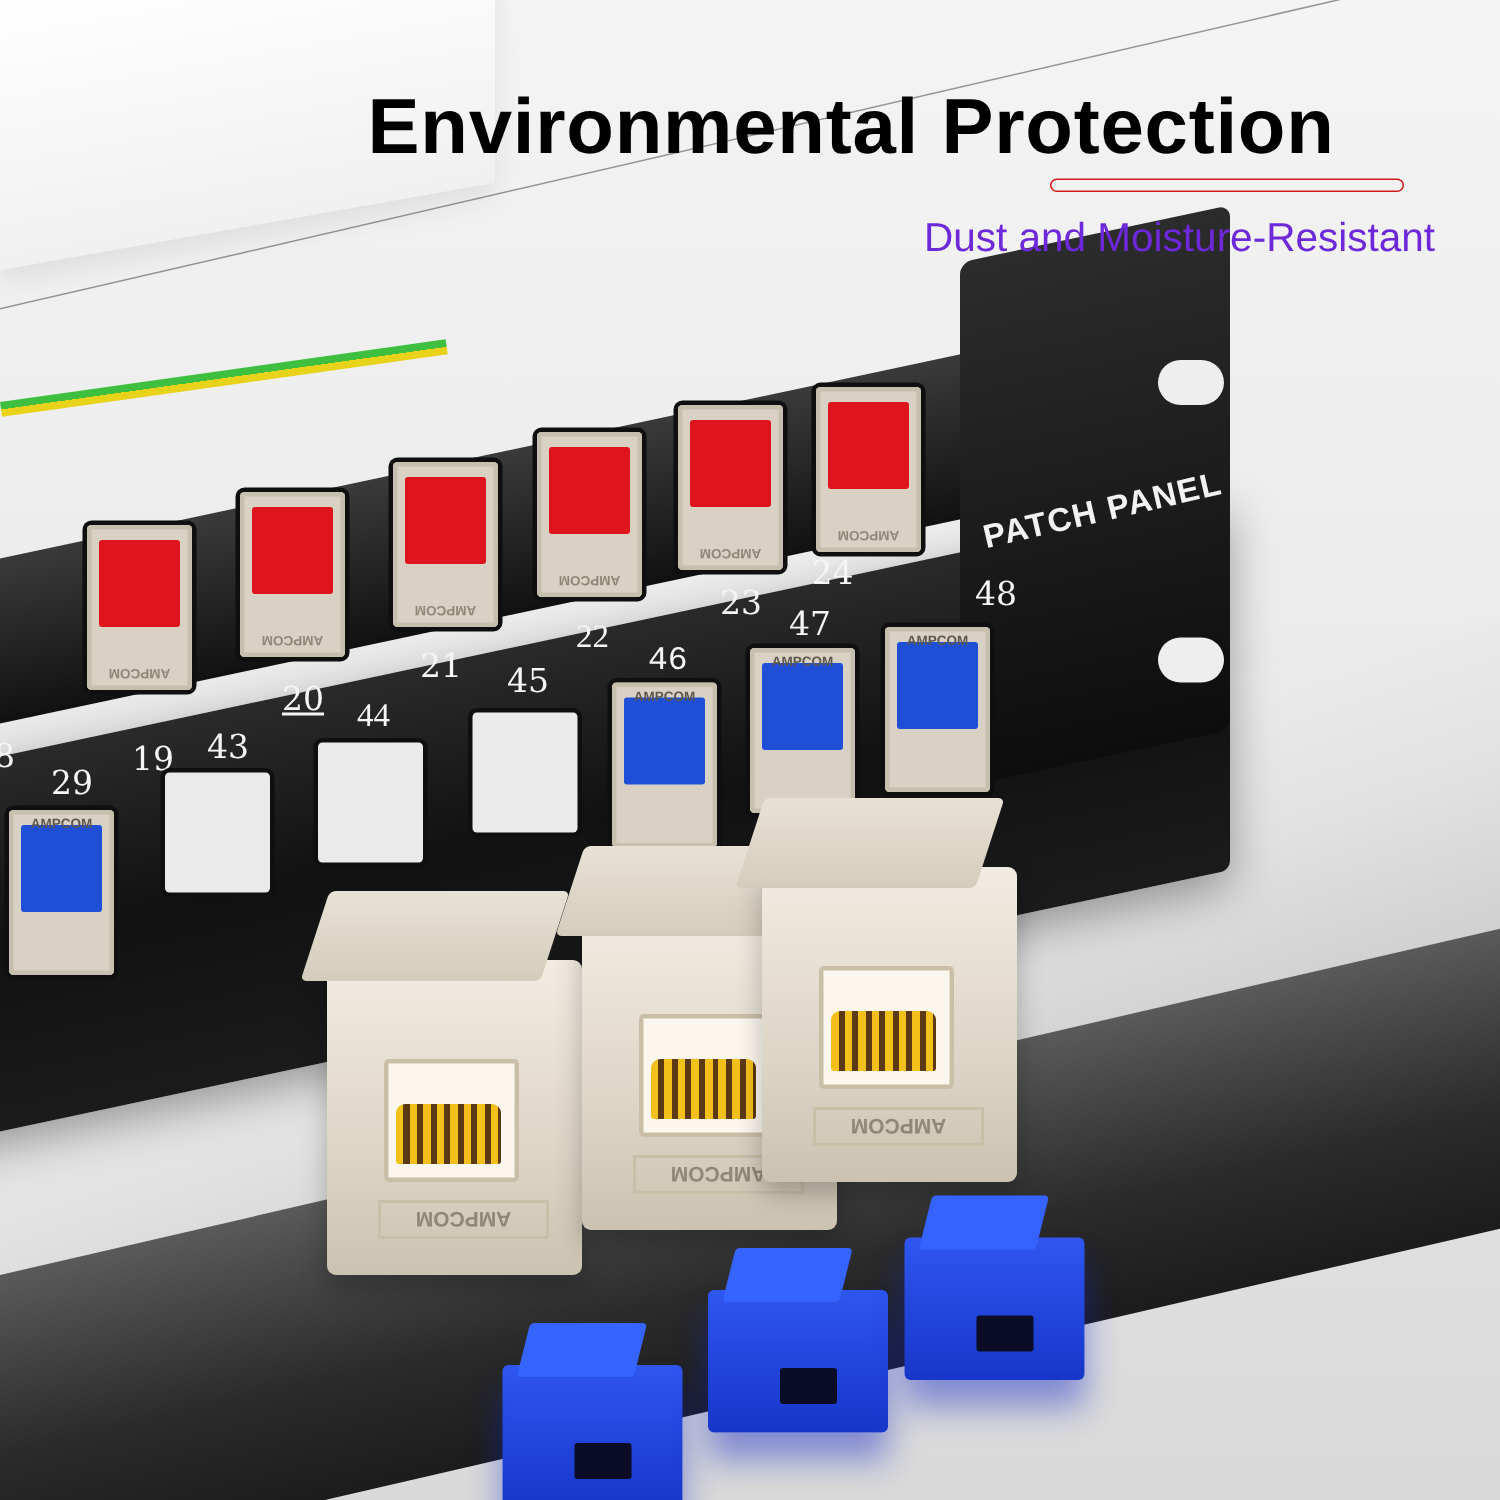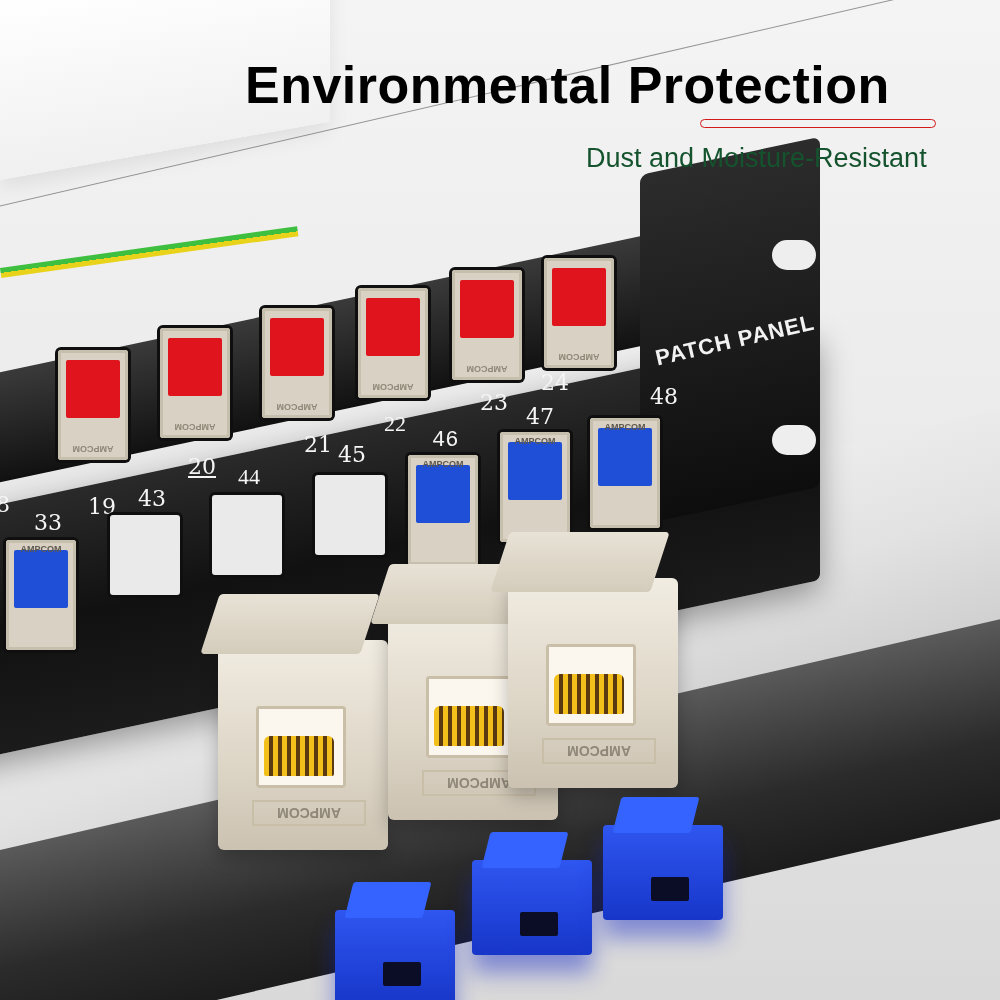--- a/index.html
+++ b/index.html
@@ -3,21 +3,21 @@
 <meta charset="utf-8">
 <style>
   html,body{margin:0;padding:0;}
   body{width:1000px;height:1000px;overflow:hidden;position:relative;font-family:"Liberation Sans",sans-serif;
     background:linear-gradient(180deg,#f4f4f4 0%,#ececec 40%,#e6e6e6 60%,#d9d9d9 100%);}
   .bg-box{position:absolute;left:0;top:0;width:330px;height:180px;background:linear-gradient(180deg,#ffffff,#f0f0f0);
     transform:skewY(-10deg);transform-origin:left top;box-shadow:0 8px 20px rgba(0,0,0,.08);}
   .diag-line{position:absolute;left:-20px;top:210px;width:1100px;height:1px;background:#555;transform:rotate(-13deg);transform-origin:left top;opacity:.6;}
   .title{position:absolute;left:245px;top:55px;font-size:52px;font-weight:bold;color:#000;letter-spacing:0.5px;font-family:"Liberation Sans",sans-serif;}
   .red-pill{position:absolute;left:700px;top:119px;width:236px;height:9px;border:1.5px solid #d21a1a;border-radius:6px;box-sizing:border-box;}
-  .subtitle{position:absolute;left:586px;top:143px;font-size:27px;color:#14532d;}
+  .subtitle{position:absolute;left:616px;top:143px;font-size:27px;color:#6d28d9;}
 
   
   .shelf{position:absolute;left:0;top:640px;width:1000px;height:220px;background:linear-gradient(175deg,#f2f2f2 0%,#e2e2e2 60%,#cfcfcf 100%);
     transform:skewY(-13deg);transform-origin:left top;}
   .floor{position:absolute;left:0;top:850px;width:1000px;height:200px;background:linear-gradient(180deg,#5a5a5a 0%,#2b2b2b 60%,#1c1c1c 100%);
     transform:skewY(-13deg);transform-origin:left top;}
 
   
   .panel{position:absolute;left:-40px;top:330px;width:860px;height:250px;background:linear-gradient(180deg,#2a2a2a 0%,#111 50%,#1b1b1b 100%);
     transform:skewY(-12deg);transform-origin:right top;border-radius:6px;box-shadow:0 10px 30px rgba(0,0,0,.35);}
@@ -83,21 +83,21 @@
     <div class="jack"></div>
     <div class="brand">AMPCOM</div>
   </div>
 <div class="port red" style="left:544px;top:258px;">
     <div class="jack"></div>
     <div class="brand">AMPCOM</div>
   </div>
 
 <div class="port-num" style="left:88px;top:494px;">19</div>
 <div class="port-num" style="left:188px;top:454px;text-decoration:underline;">20</div>
-<div class="port-num" style="left:304px;top:432px;text-align:right;">21</div>
+<div class="port-num" style="left:280px;top:432px;text-align:right;">21</div>
 <div class="port-num" style="left:384px;top:411px;font-family:Liberation Serif, serif;">22</div>
 <div class="port-num" style="left:480px;top:390px;">23</div>
 <div class="port-num" style="left:541px;top:370px;">24</div>
 
 <div class="port blue" style="left:6px;top:540px;">
     <div class="jack"></div>
     <div class="brand">AMPCOM</div>
   </div>
 <div class="port empty" style="left:110px;top:515px;height:80px;"></div>
 <div class="port empty" style="left:212px;top:495px;height:80px;"></div>
@@ -108,21 +108,21 @@
   </div>
 <div class="port blue" style="left:500px;top:432px;">
     <div class="jack"></div>
     <div class="brand">AMPCOM</div>
   </div>
 <div class="port blue" style="left:590px;top:418px;">
     <div class="jack"></div>
     <div class="brand">AMPCOM</div>
   </div>
 
-<div class="port-num" style="left:34px;top:510px;">33</div>
+<div class="port-num" style="left:34px;top:510px;">29</div>
 <div class="port-num" style="left:138px;top:486px;">43</div>
 <div class="port-num" style="left:238px;top:464px;font-family:Liberation Serif, serif;">44</div>
 <div class="port-num" style="left:338px;top:442px;">45</div>
 <div class="port-num" style="left:432px;top:428px;font-family:Liberation Mono, monospace;">46</div>
 <div class="port-num" style="left:526px;top:404px;">47</div>
 <div class="port-num" style="left:612px;top:384px;margin-left:38px;">48</div>
 <div class="port-num" style="left:-4px;top:492px;">8</div>
 
 <div class="keystone" style="left:218px;top:640px;">
   <div class="top"></div>

